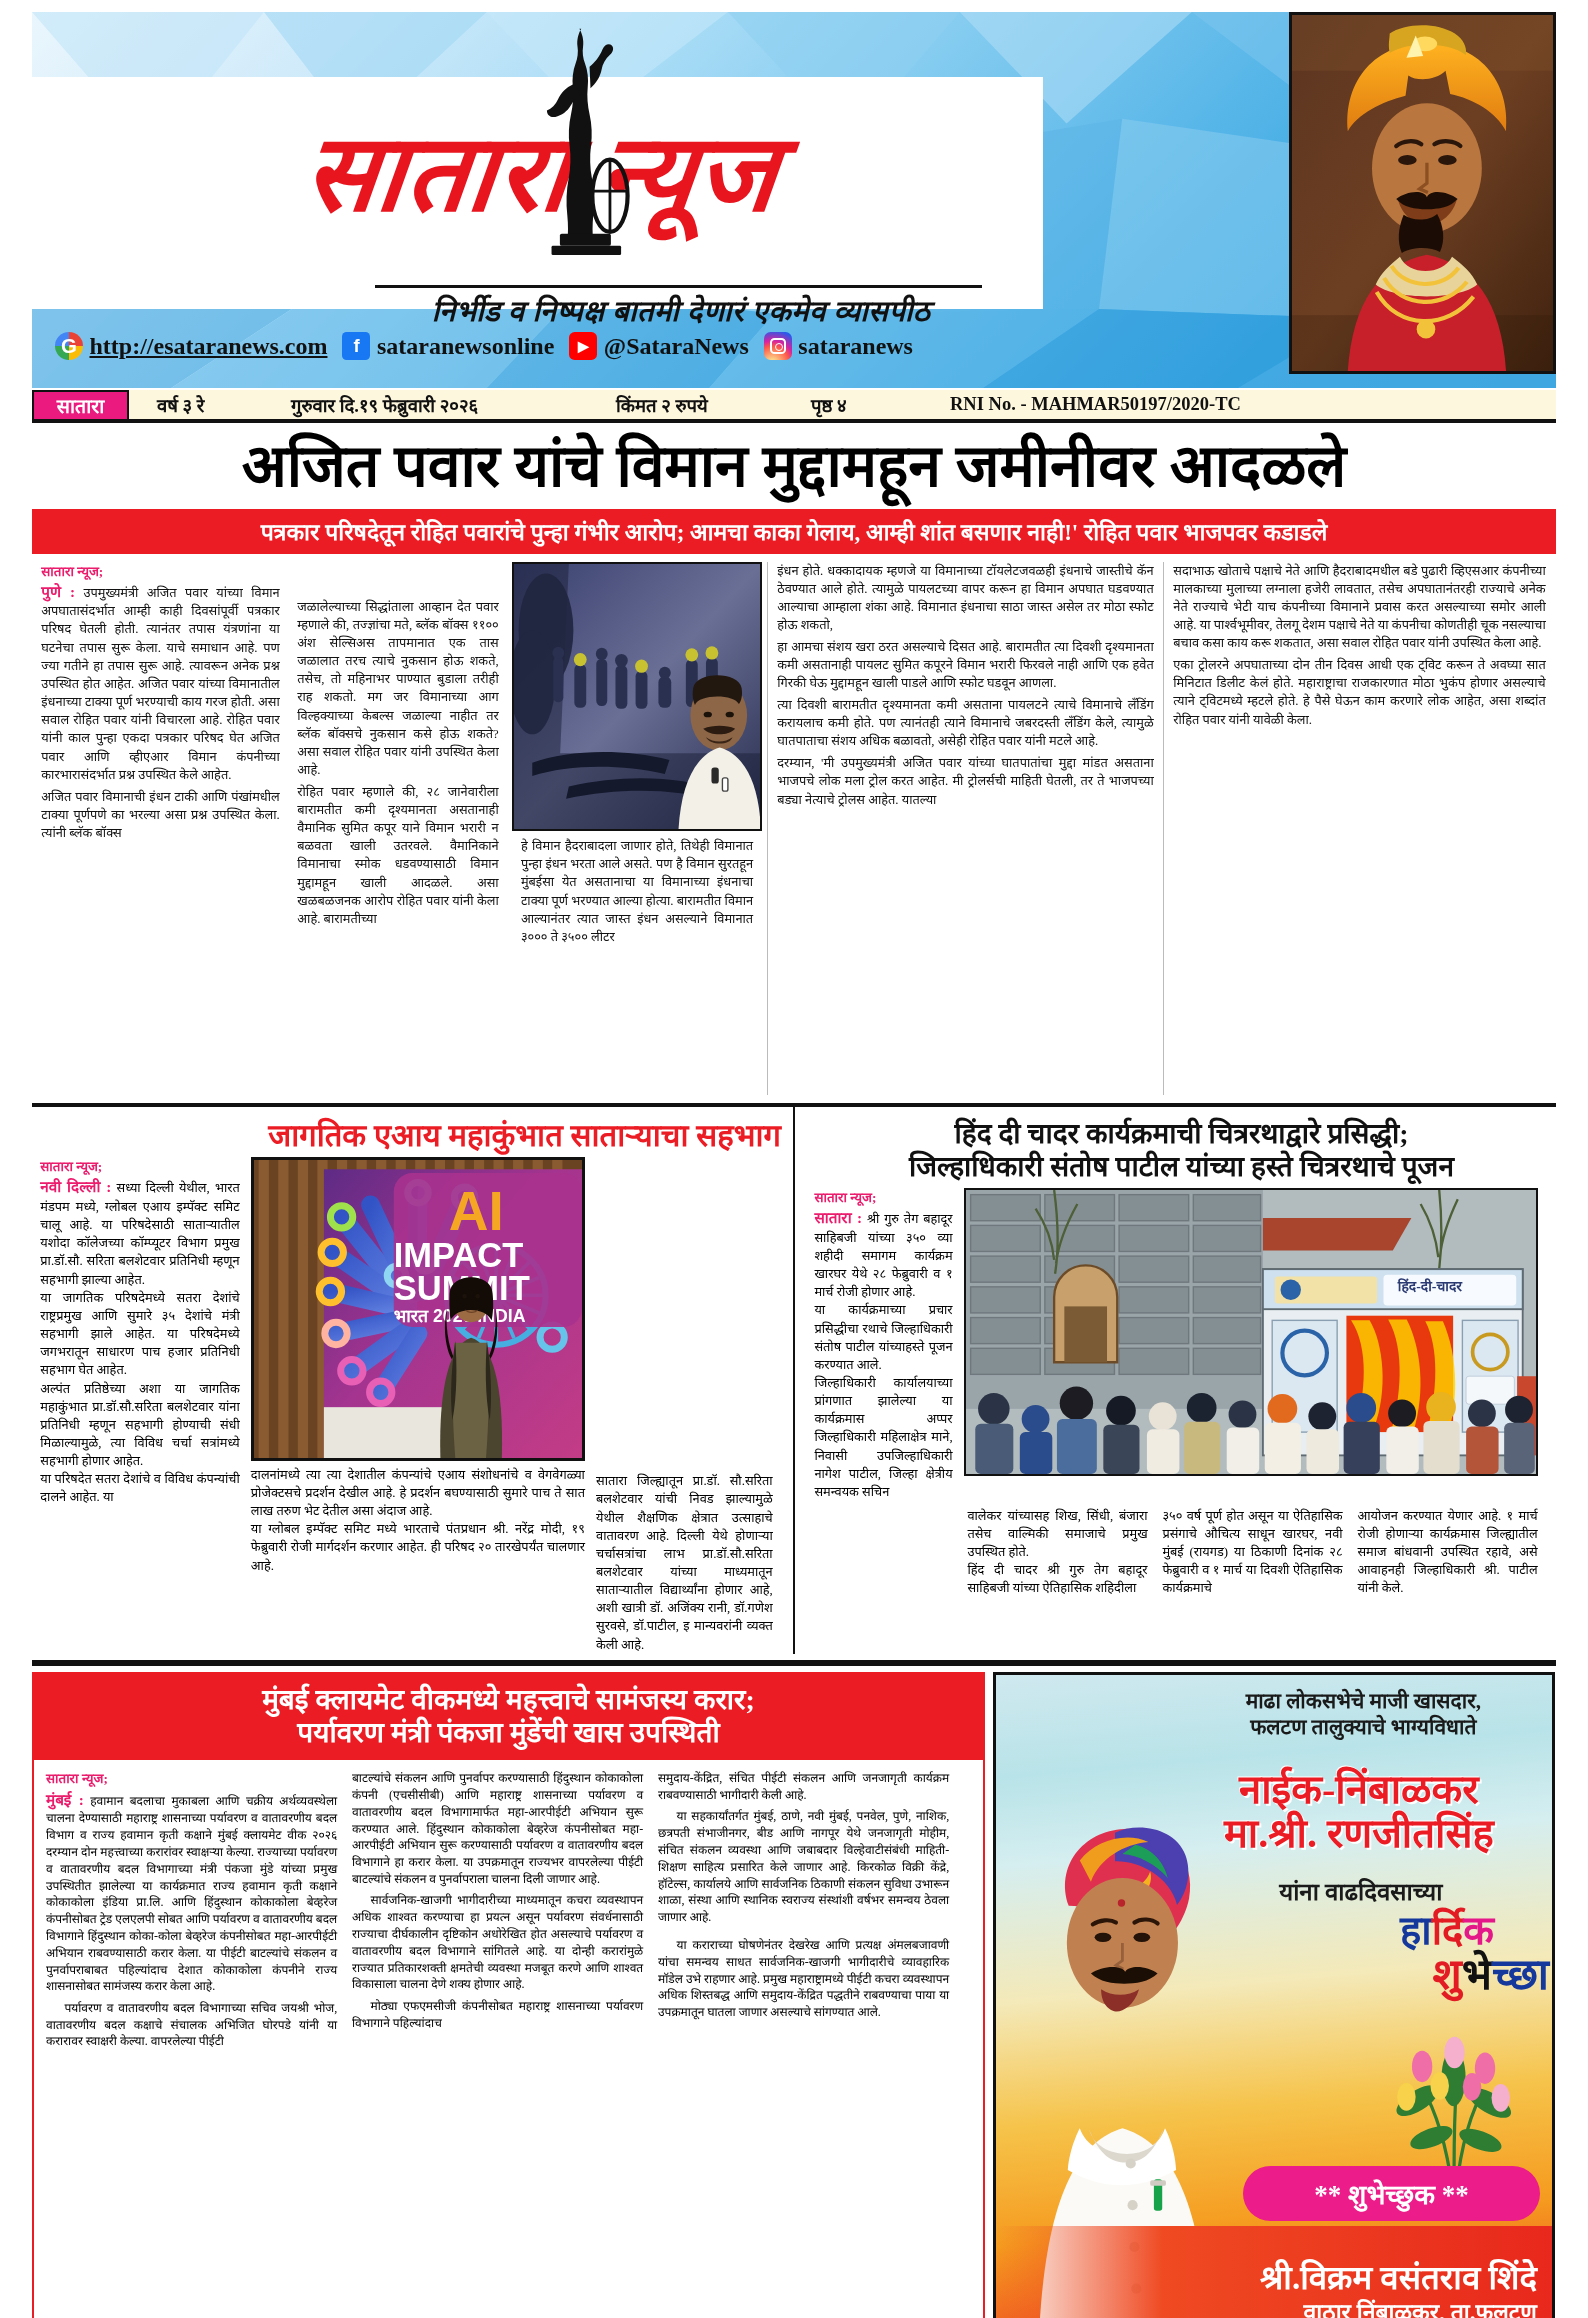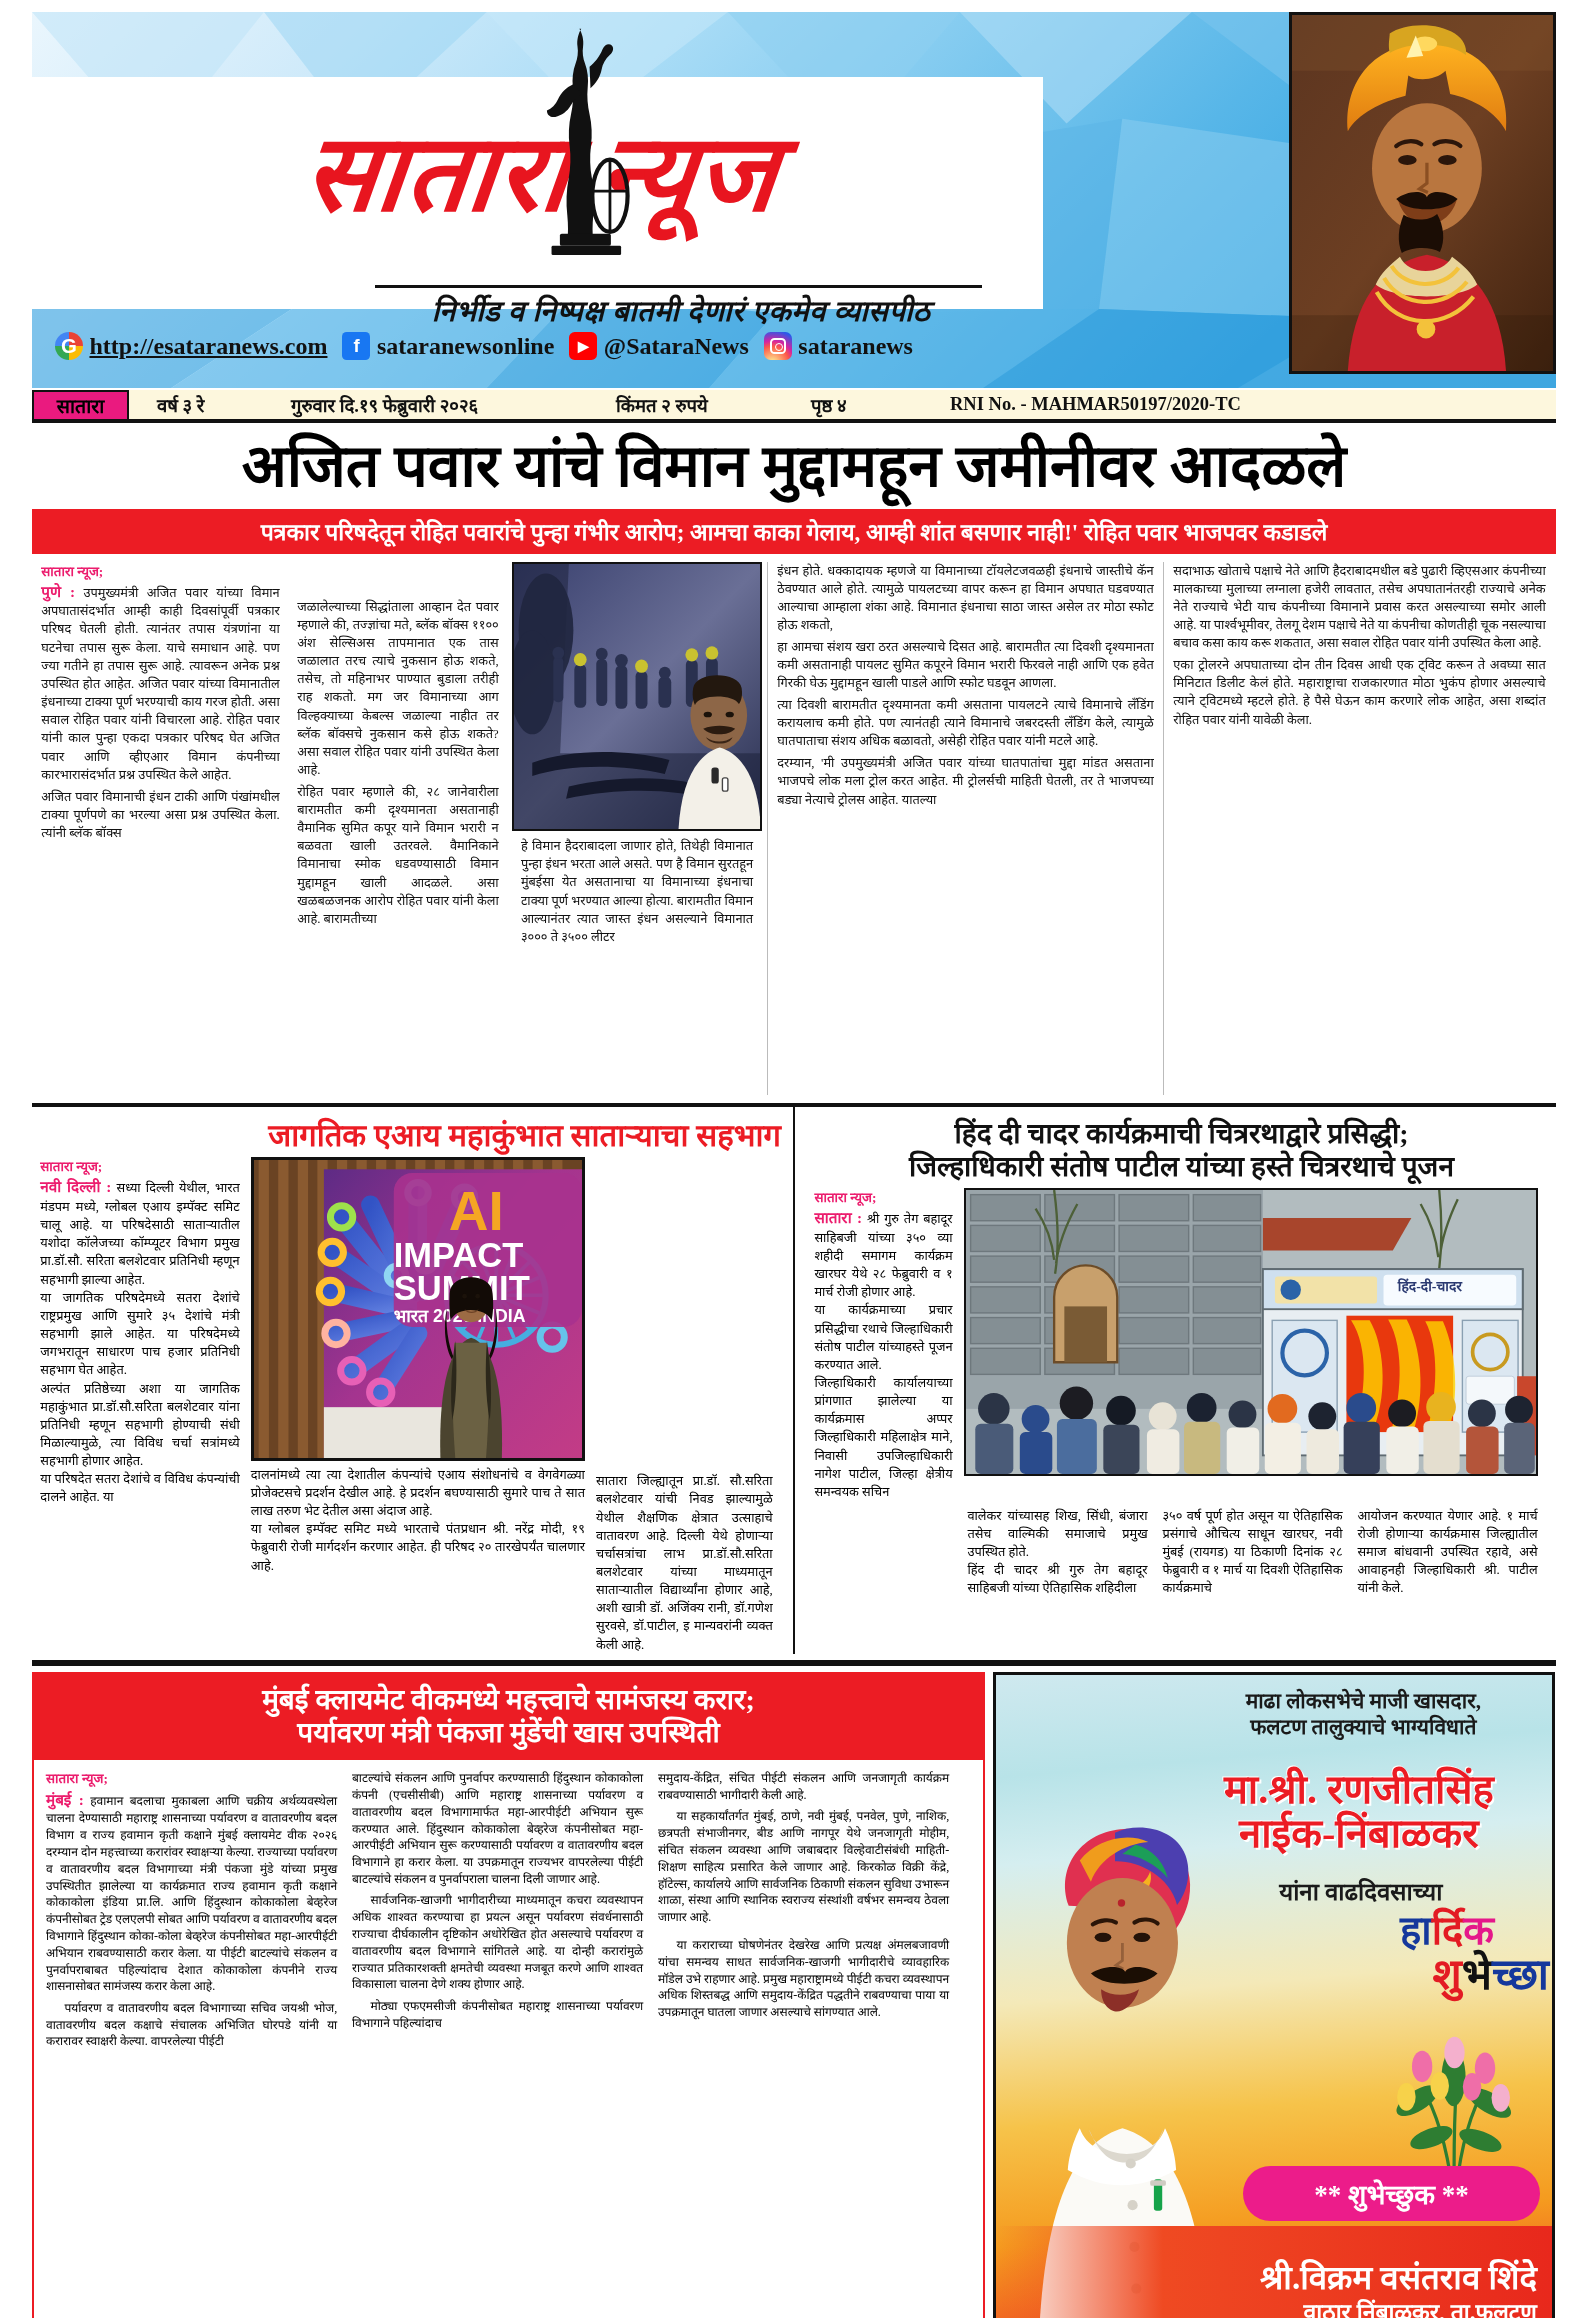--- a/index.html
+++ b/index.html
@@ -114,21 +114,21 @@
     margin: 1.9px 32px 0 32px;
     height: 33px;
     background: #fdf7dd;
     border-bottom: 4.2px solid #111;
     display: flex;
     align-items: stretch;
   }
   .infobar-city {
     width: 97px;
     background: #ea1a7f;
-    color: #000000;
+    color: #ffffff;
     font-weight: bold;
     font-size: 19.5px;
     display:flex; align-items:center; justify-content:center;
     border-top:2.8px solid #111;
     border-left:2.8px solid #111;
     border-right:2.8px solid #111;
     font-family:Liberation Serif, serif;
   }
   .infobar-items {
     flex: 1;
@@ -895,22 +895,22 @@
             <ellipse cx="168" cy="138" rx="20" ry="30" fill="#f7d24a"></ellipse>
             <ellipse cx="238" cy="140" rx="20" ry="30" fill="#ef6ea8"></ellipse>
           </g>
         </svg>
 
         <div class="ad-l1">
           <div>माढा लोकसभेचे माजी खासदार,</div>
           <div>फलटण तालुक्याचे भाग्यविधाते</div>
         </div>
         <div class="ad-name">
+          <div>नाईक-निंबाळकर</div>
           <div>मा.श्री. रणजीतसिंह</div>
-          <div>नाईक-निंबाळकर</div>
         </div>
         <div class="ad-l3">यांना वाढदिवसाच्या</div>
         <div class="ad-hardik">
           <span class="g-blue">हा</span><span class="g-red">र्दि</span><span class="g-pink">क</span>
         </div>
         <div class="ad-shubh">
           <span class="g-red">शु</span><span class="g-black">भे</span><span class="g-blue">च्छा</span>
         </div>
         <div class="ad-pill">** शुभेच्छुक **</div>
         <div class="ad-footer">

